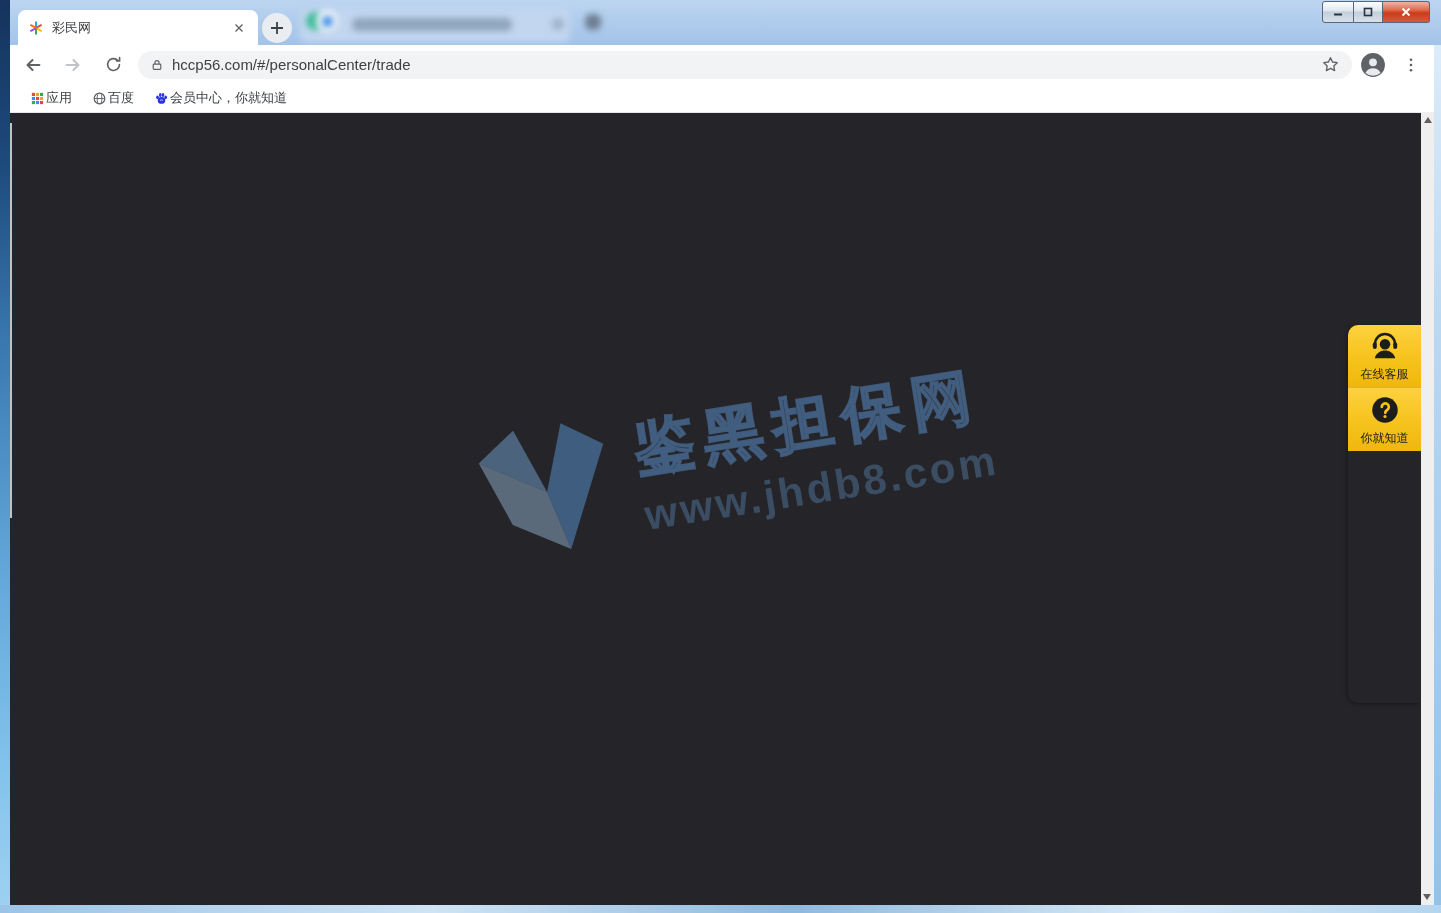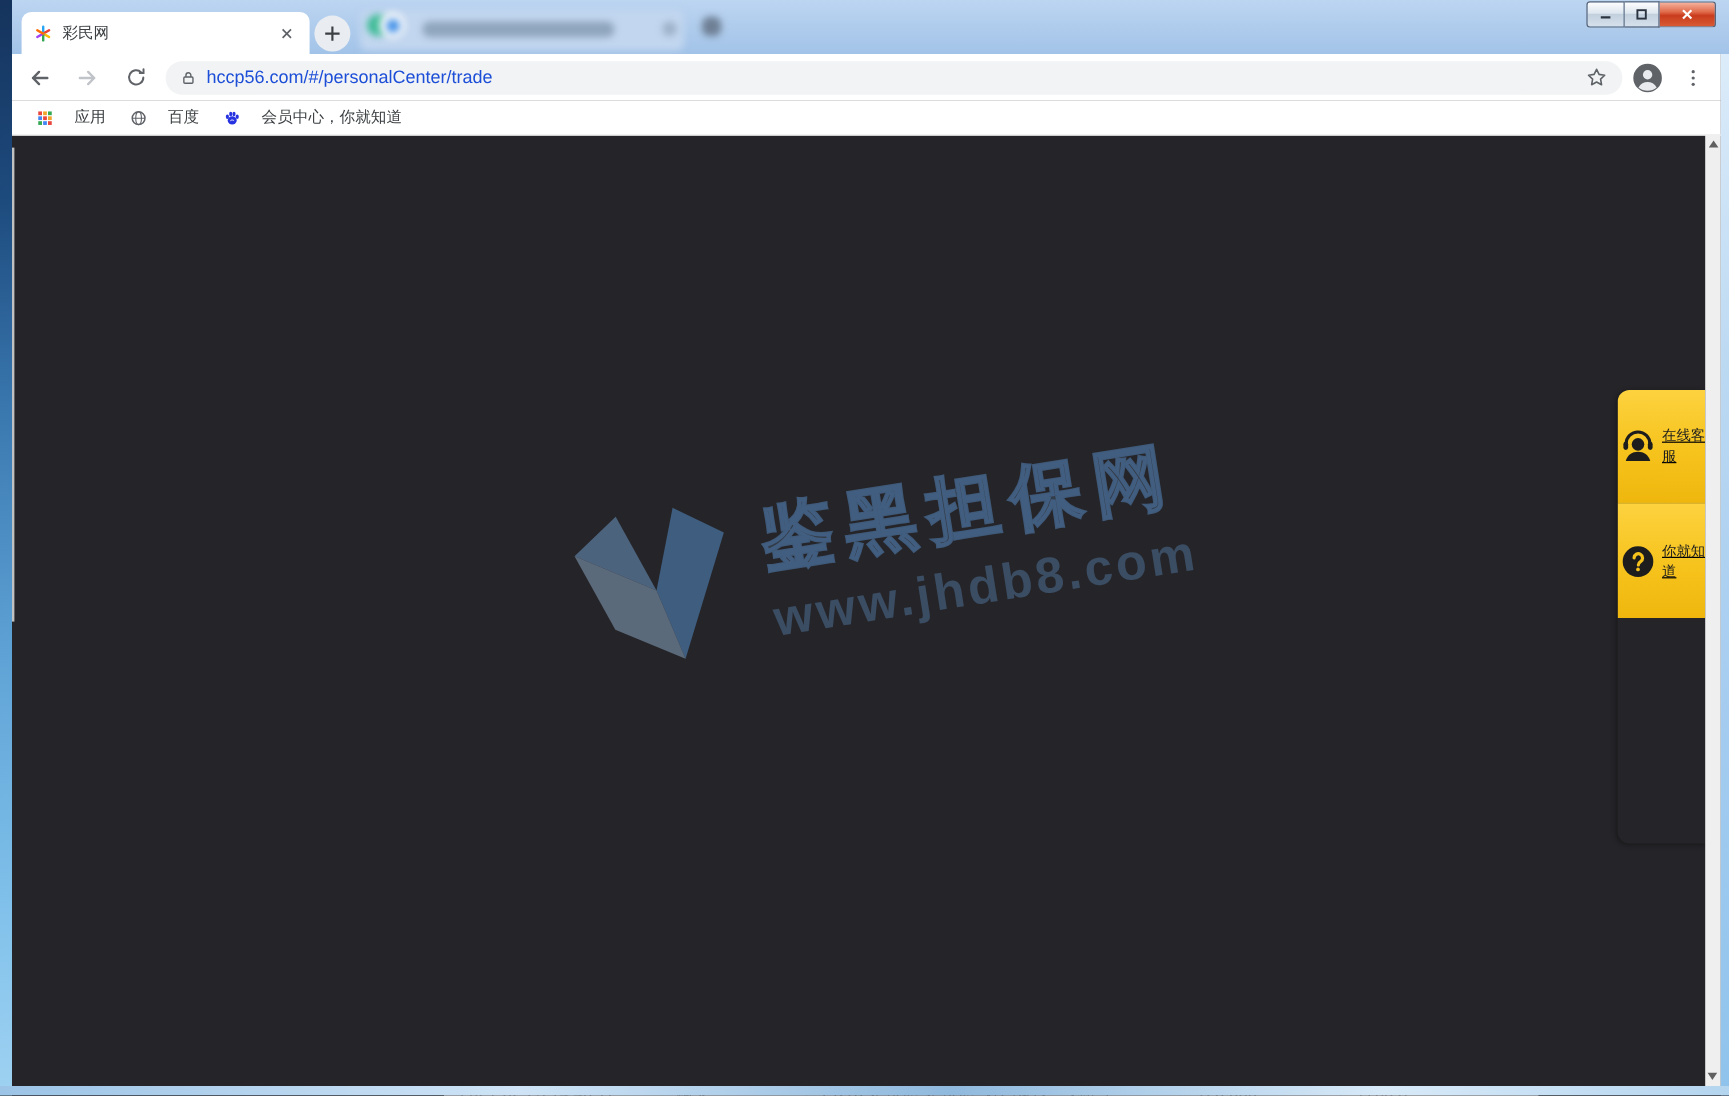--- a/index.html
+++ b/index.html
@@ -27,24 +27,24 @@
            background:linear-gradient(180deg,#fdfdfe 0%,#dde6ef 45%,#c2cfdd 50%,#d6e1ec 100%);}
   .win-btn.min{width:30px;border-radius:3px 0 0 3px;}
   .win-btn.max{width:28px;border-left:none;}
   .win-btn.close{width:46px;border-left:none;border-radius:0 3px 3px 0;
                  background:linear-gradient(180deg,#f5b3a0 0%,#e06a4a 40%,#c93c1d 55%,#d85b35 100%);}
   .toolbar{position:absolute;left:10px;top:45px;width:1424px;height:39px;background:#fff;z-index:4;
            display:flex;align-items:center;}
   .nav-ico{width:34px;height:34px;display:flex;align-items:center;justify-content:center;border-radius:50%;margin-left:6px;}
   .omnibox{flex:1;height:28px;background:#f1f3f4;border-radius:14px;margin-left:8px;margin-right:8px;
            display:flex;align-items:center;padding:0 12px;}
-  .url-text{font-size:15px;color:#1d4ed8;margin-left:8px;flex:1;}
+  .url-text{font-size:15px;color:#404040;margin-left:8px;flex:1;}
   .bookmarks{position:absolute;left:10px;top:84px;width:1424px;height:28px;background:#fff;z-index:4;
              border-bottom:1px solid #e8e8e8;display:flex;align-items:center;font-size:13px;color:#3c4043;}
-  .bm-item{display:flex;align-items:center;margin-left:20px;gap:17px;}
+  .bm-item{display:flex;align-items:center;margin-left:20px;gap:1px;}
   
   .viewport{position:absolute;left:10px;top:112px;width:1411px;height:793px;background:#252529;z-index:1;}
   .scrollbar{position:absolute;left:1421px;top:112px;width:13px;height:793px;background:#efefef;z-index:30;}
   .sb-arrow{width:0;height:0;border-left:4px solid transparent;border-right:4px solid transparent;margin:5px auto;}
   .sb-arrow.up{border-bottom:6px solid #606060;}
   .sb-arrow.down{border-top:6px solid #606060;position:absolute;bottom:0;left:2px;}
   .sb-thumb{position:absolute;left:1px;top:123px;width:11px;height:395px;background:#c1c1c1;}
   .card{position:absolute;background:#fff;border-radius:4px 4px 0 0;}
   .sidebar{left:128px;top:140px;width:200px;height:765px;}
   .main{left:348px;top:140px;width:949px;height:765px;}
@@ -85,23 +85,23 @@
       align-items:center;justify-content:center;font-size:13px;color:#333;padding:0 7px;box-sizing:border-box;cursor:pointer;}
   .pg.active{background:#171a25;border-color:#171a25;color:#fff;font-weight:bold;}
   .pg.dots{color:#b8bcc4;letter-spacing:1px;}
   .pg.strong{border:1.5px solid #2a2e3d;}
   .pg-text{font-size:13px;color:#333;}
   .pg-input{width:44px;height:26px;border:1px solid #dcdfe6;border-radius:4px;outline:none;
             font-size:13px;text-align:center;font-family:inherit;}
   
   .float-panel{position:absolute;left:1348px;top:325px;width:73px;height:378px;z-index:25;
                border-radius:10px 0 0 10px;overflow:hidden;box-shadow:-1px 1px 4px rgba(0,0,0,.35);}
-  .fp-cell{height:95px;background:linear-gradient(180deg,#fdd23f 0%,#f6c31c 55%,#efb70e 100%);
-           display:flex;flex-direction:row;align-items:center;justify-content:center;gap:3px;cursor:pointer;
-           border-bottom:1px solid rgba(120,90,0,.25);box-sizing:border-box;text-decoration:underline;}
+  .fp-cell{height:63px;background:linear-gradient(180deg,#fdd23f 0%,#f6c31c 55%,#efb70e 100%);
+           display:flex;flex-direction:column;align-items:center;justify-content:center;gap:3px;cursor:pointer;
+           border-bottom:1px solid rgba(120,90,0,.25);box-sizing:border-box;}
   .fp-cell:last-child{border-bottom:none;}
   .fp-label{font-size:12px;color:#1d1d1d;}
   
   .watermark{position:absolute;left:468px;top:368px;width:740px;display:flex;align-items:center;gap:18px;
              transform:rotate(-9deg);z-index:10;pointer-events:none;opacity:.55;}
   .wm-title{font-size:60px;font-weight:bold;letter-spacing:10px;color:rgba(125,180,240,.30);
             -webkit-text-stroke:2px rgba(96,156,224,.8);white-space:nowrap;}
   .wm-url{font-size:42px;font-weight:bold;color:rgba(110,170,235,.55);letter-spacing:3px;margin-top:2px;}
 </style>
 </head>

